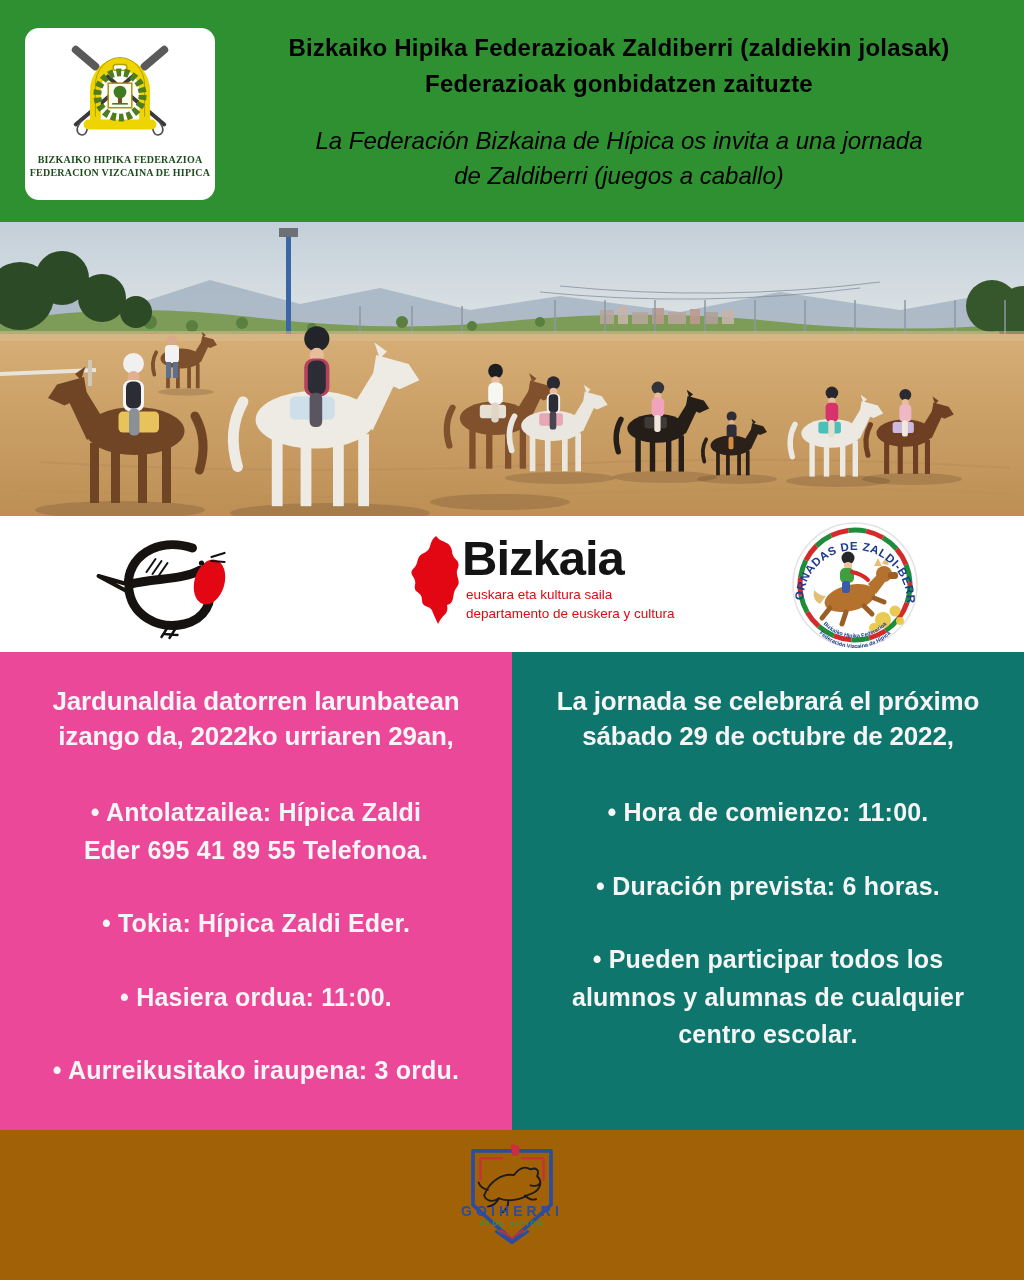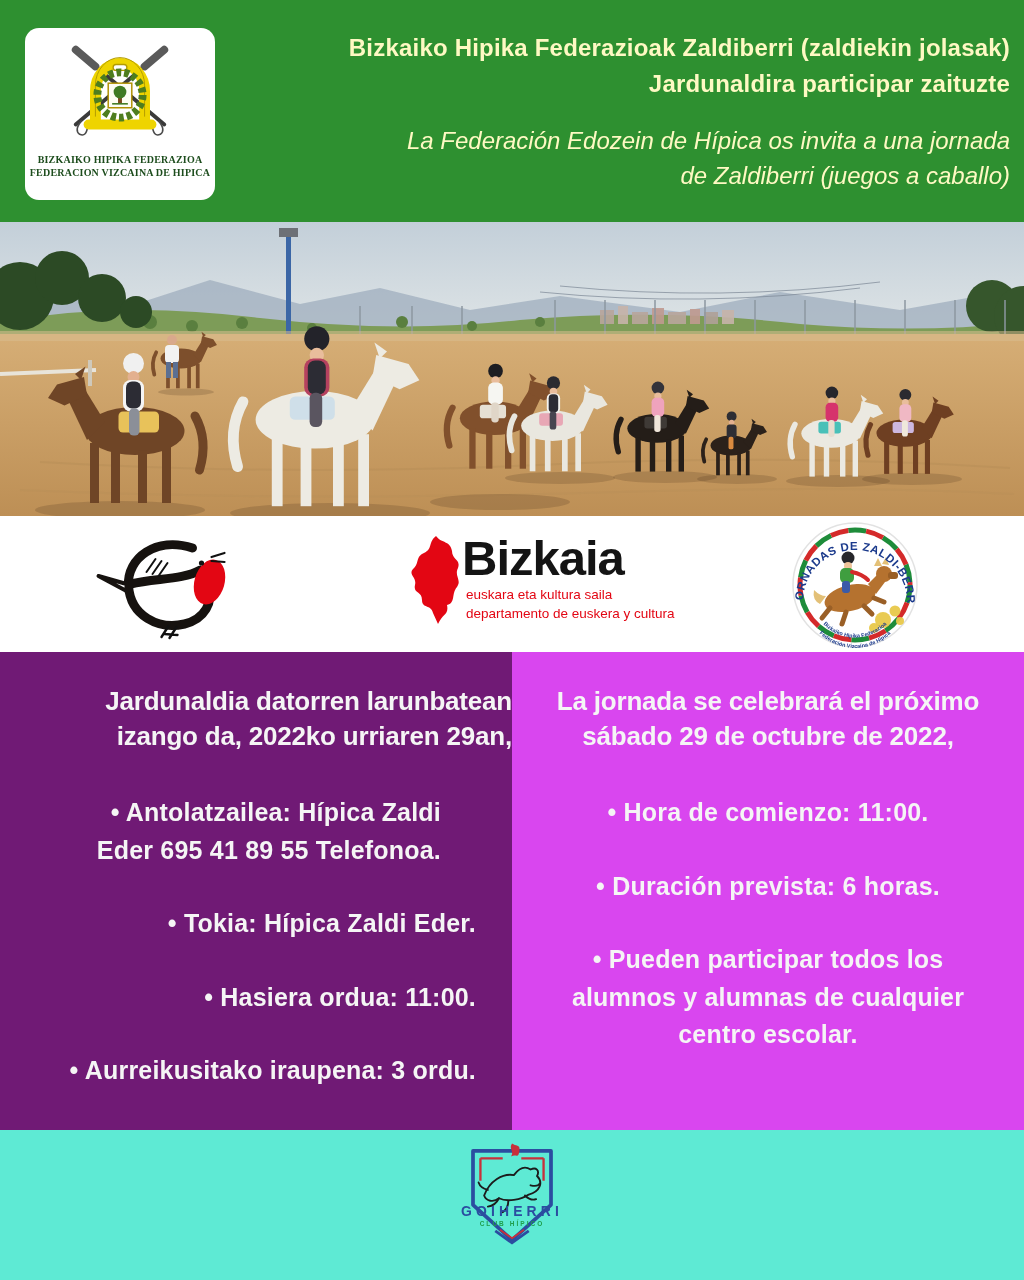--- a/index.html
+++ b/index.html
@@ -14,49 +14,49 @@
   .fed-logo-box {
     position:absolute; left:25px; top:28px; width:190px; height:172px;
     background:#ffffff; border-radius:14px; display:flex; flex-direction:column;
     align-items:center; padding-top:6px;
   }
   .fed-logo-text { text-align:center; line-height:1.25; margin-top:2px; }
   .fed-logo-text div {
     font-family:"Liberation Serif", serif; font-weight:bold; font-size:10px;
     color:#1d4d1d; letter-spacing:0.2px; white-space:nowrap;
   }
-  .header-titles { position:absolute; left:228px; top:30px; width:782px; text-align:right; color:#fef9c3; }
+  .header-titles { position:absolute; left:228px; top:30px; width:782px; text-align:center; color:#000000; }
   .title-main div { font-size:24px; font-weight:bold; line-height:1.5; letter-spacing:0.2px; white-space:nowrap; }
   .title-sub { margin-top:22px; }
   .title-sub div { font-size:24px; font-style:italic; font-weight:500; line-height:1.45; white-space:nowrap; }
   
   .photo-wrap { position:absolute; left:0; top:222px; width:1024px; height:294px; overflow:hidden; }
   
   .sponsor-band { position:absolute; left:0; top:516px; width:1024px; height:136px; background:#ffffff; }
   .bird-logo { position:absolute; left:92px; top:12px; }
   .bizkaia-logo { position:absolute; left:408px; top:18px; display:flex; }
   .bizkaia-text { margin-left:2px; }
   .bizkaia-word { font-size:49px; font-weight:bold; color:#141414; letter-spacing:-1px; line-height:1.0; }
   .bizkaia-tags { margin-top:3px; margin-left:4px; }
   .bizkaia-tags div { color:#e30613; font-size:13.5px; line-height:1.4; white-space:nowrap; }
   .zb-badge { position:absolute; left:790px; top:4px; }
   
   .panels { position:absolute; left:0; top:652px; width:1024px; height:478px; display:flex; }
   .panel { width:512px; height:478px; color:#f5f5f5; text-align:center; padding-top:32px; }
-  .panel-left  { background:#701a75;text-align:right; }
-  .panel-right { background:#d946ef; }
+  .panel-left  { background:#ec4899; }
+  .panel-right { background:#0f766e; }
   .panel-heading div { font-size:26px; font-weight:bold; line-height:1.35; letter-spacing:-0.2px; white-space:nowrap; }
   .panel ul { list-style:none; margin-top:40px; }
   .panel li {
     max-width:440px; margin:0 auto 36px auto; font-size:25px; font-weight:bold;
     line-height:1.5; letter-spacing:0.2px;
   }
   .panel li::before { content:"• "; }
   
-  .footer-band { position:absolute; left:0; top:1130px; width:1024px; height:150px; background:#5eead4; }
+  .footer-band { position:absolute; left:0; top:1130px; width:1024px; height:150px; background:#a16207; }
   .club-logo { position:absolute; left:447px; top:10px; }
 </style>
 </head>
 <body>
 
 <div id="poster">
 
   <div class="header-band">
     <div class="fed-logo-box">
       <svg width="130" height="118" viewBox="0 0 130 120">
@@ -88,24 +88,24 @@
       </svg>
       <div class="fed-logo-text">
         <div>BIZKAIKO HIPIKA FEDERAZIOA</div>
         <div>FEDERACION VIZCAINA DE HIPICA</div>
       </div>
     </div>
 
     <div class="header-titles">
       <div class="title-main">
         <div>Bizkaiko Hipika Federazioak Zaldiberri (zaldiekin jolasak)</div>
-        <div>Jardunaldira participar zaituzte</div>
+        <div>Federazioak gonbidatzen zaituzte</div>
       </div>
       <div class="title-sub">
-        <div>La Federación Edozein de Hípica os invita a una jornada</div>
+        <div>La Federación Bizkaina de Hípica os invita a una jornada</div>
         <div>de Zaldiberri (juegos a caballo)</div>
       </div>
     </div>
   </div>
 
   <div class="photo-wrap">
     <svg width="1024" height="294" viewBox="0 0 1024 294" preserveAspectRatio="none">
       <defs>
         <linearGradient id="skyg" x1="0" y1="0" x2="0" y2="1">
           <stop offset="0" stop-color="#c3cfd9"></stop>

